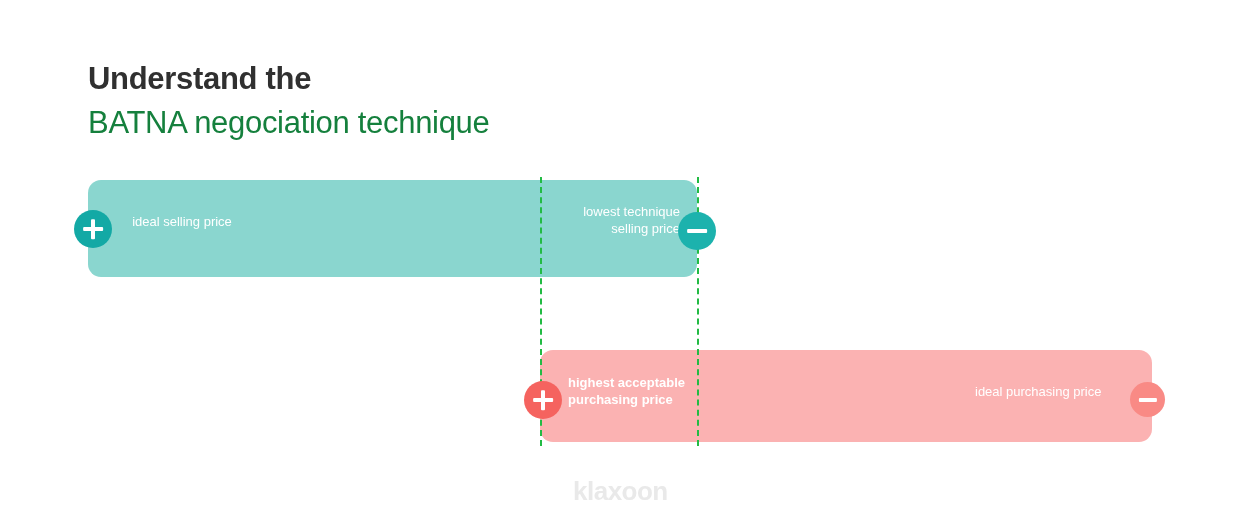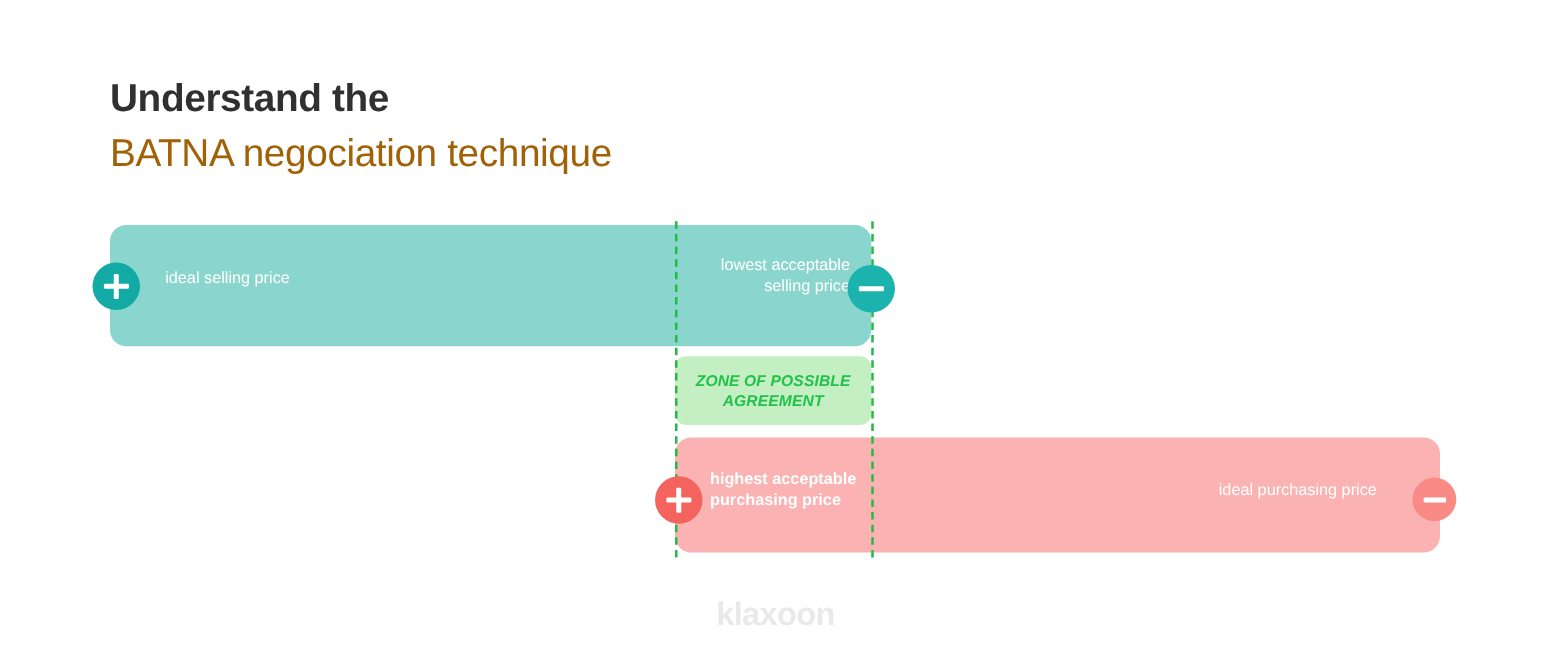--- a/index.html
+++ b/index.html
@@ -30,21 +30,21 @@
   .title-line-1 {
     font-size: 31px;
     font-weight: bold;
     color: #303030;
     letter-spacing: -0.3px;
     white-space: nowrap;
   }
   .title-line-2 {
     font-size: 31px;
     font-weight: normal;
-    color: #a16207;
+    color: #15803d;
     letter-spacing: -0.3px;
     white-space: nowrap;
   }
 
   
   .dashed-line {
     position: absolute;
     top: 177px;
     height: 269px;
     width: 0;
@@ -258,33 +258,30 @@
 
   <div class="bar bar-seller"></div>
 
   <div class="edge-label label-ideal-selling">ideal selling price</div>
 
   <div class="center-group seller-center">
     <div class="party">seller</div>
     <div class="range">PRICE SETTLEMENT RANGE</div>
   </div>
 
-  <div class="edge-label label-lowest-selling">lowest acceptable selling price</div>
+  <div class="edge-label label-lowest-selling">lowest technique selling price</div>
 
   <div class="badge badge-plus badge-seller-plus">
     <span class="glyph"></span>
   </div>
 
   <div class="badge badge-minus badge-seller-minus">
     <span class="glyph"></span>
   </div>
 
-  <div class="zopa-box">
-    <div class="zopa-text">ZONE OF POSSIBLE AGREEMENT</div>
-  </div>
 
   <div class="bar bar-buyer"></div>
 
   <div class="edge-label label-highest-purchasing">highest acceptable purchasing price</div>
 
   <div class="center-group buyer-center">
     <div class="party">buyer</div>
     <div class="range">PRICE SETTLEMENT RANGE</div>
   </div>
 

